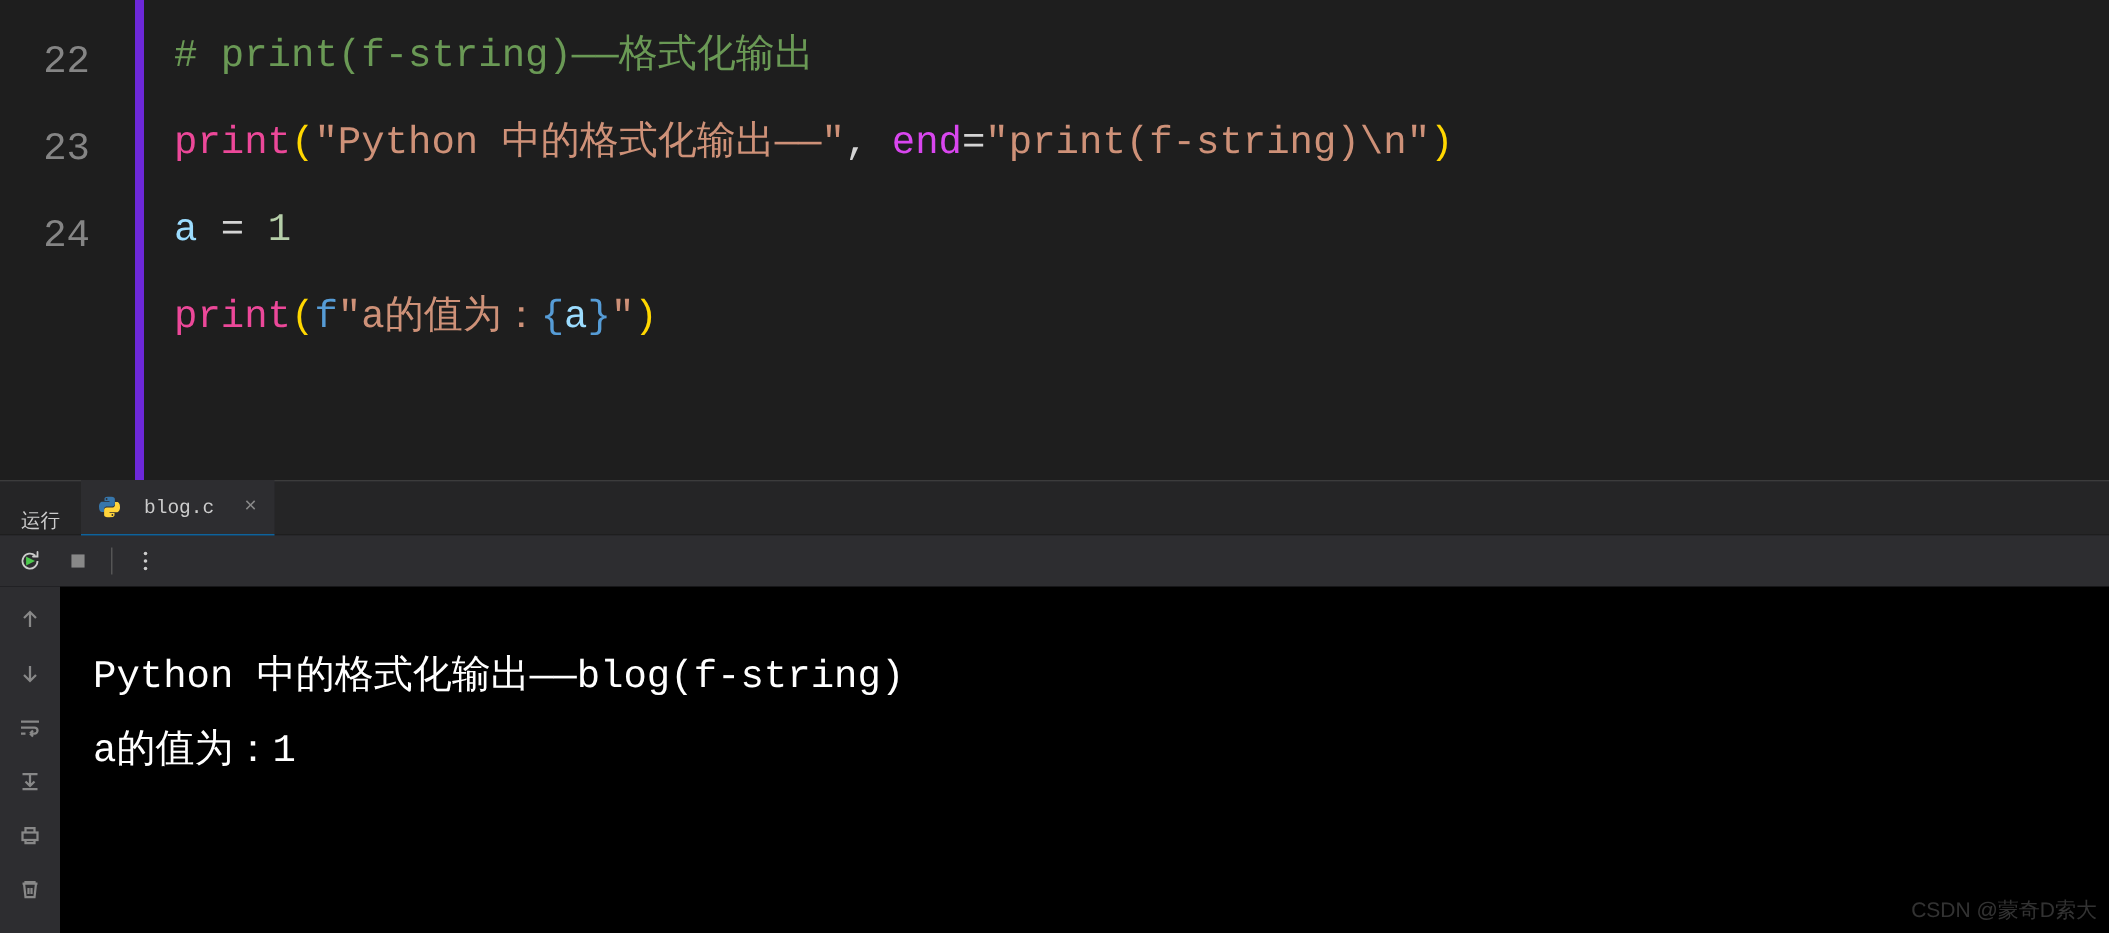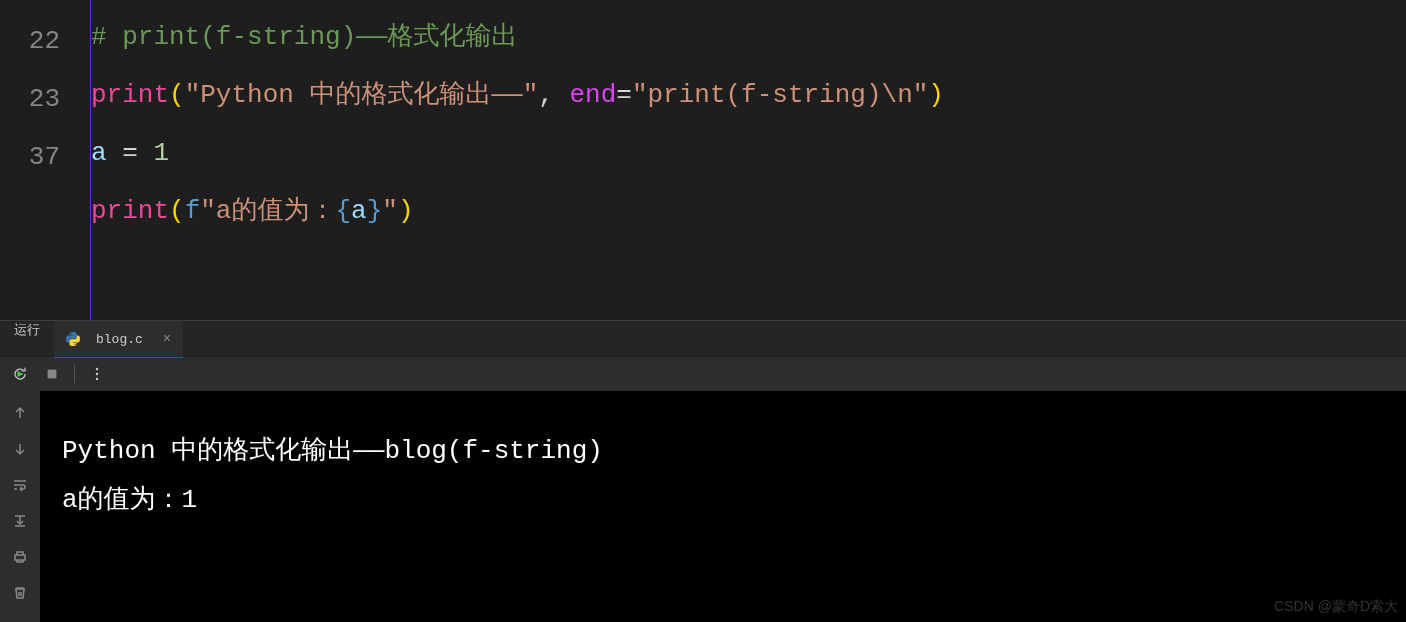--- a/index.html
+++ b/index.html
@@ -30,22 +30,23 @@
       user-select: none;
     }
     .gutter-line {
       height: 58px;
       line-height: 58px;
       padding-right: 30px;
     }
     .code-content {
       flex: 1;
       padding-top: 8px;
+      padding-left: 20px;
       font-size: 26px;
-      border-left: 1px solid #6d28d9;
+      border-left: 6px solid #6d28d9;
     }
     .code-line {
       height: 58px;
       line-height: 58px;
       white-space: pre;
     }
     .comment { color: #6a9955; }
     .function { color: #ec4899; }
     .paren { color: #ffd700; }
     .string { color: #ce9178; }
@@ -56,21 +57,21 @@
     .fstring-brace { color: #569cd6; }
     .fstring-var { color: #9cdcfe; }
     .punct { color: #d4d4d4; }
     
     .panel-area {
       background: #2d2d30;
       border-top: 1px solid #3c3c3c;
     }
     .tab-bar {
       display: flex;
-      align-items: flex-start;
+      align-items: flex-end;
       background: #252526;
       height: 36px;
       border-bottom: 1px solid #1e1e1e;
     }
     .tab-label-side {
       font-size: 13px;
       color: #cccccc;
       padding: 0 14px;
     }
     .tab-item {
@@ -171,21 +172,21 @@
       text-align: center;
     }
   </style>
 </head>
 <body>
 
 <div class="editor-area">
   <div class="gutter">
     <div class="gutter-line">22</div>
     <div class="gutter-line">23</div>
-    <div class="gutter-line">37</div>
+    <div class="gutter-line">24</div>
   </div>
   <div class="code-content">
     <div class="code-line"><span class="comment"># print(f-string)——格式化输出</span></div>
     <div class="code-line"><span class="function">print</span><span class="paren">(</span><span class="string">"Python 中的格式化输出——"</span><span class="punct">,</span><span> </span><span class="keyword-arg">end</span><span class="operator">=</span><span class="string">"print(f-string)\n"</span><span class="paren">)</span></div>
     <div class="code-line"><span class="variable">a</span><span> </span><span class="operator">=</span><span> </span><span class="number">1</span></div>
     <div class="code-line"><span class="function">print</span><span class="paren">(</span><span class="fstring-brace">f</span><span class="string">"a的值为：</span><span class="fstring-brace">{</span><span class="fstring-var">a</span><span class="fstring-brace">}</span><span class="string">"</span><span class="paren">)</span></div>
     <div class="code-line"></div>
   </div>
 </div>
 

